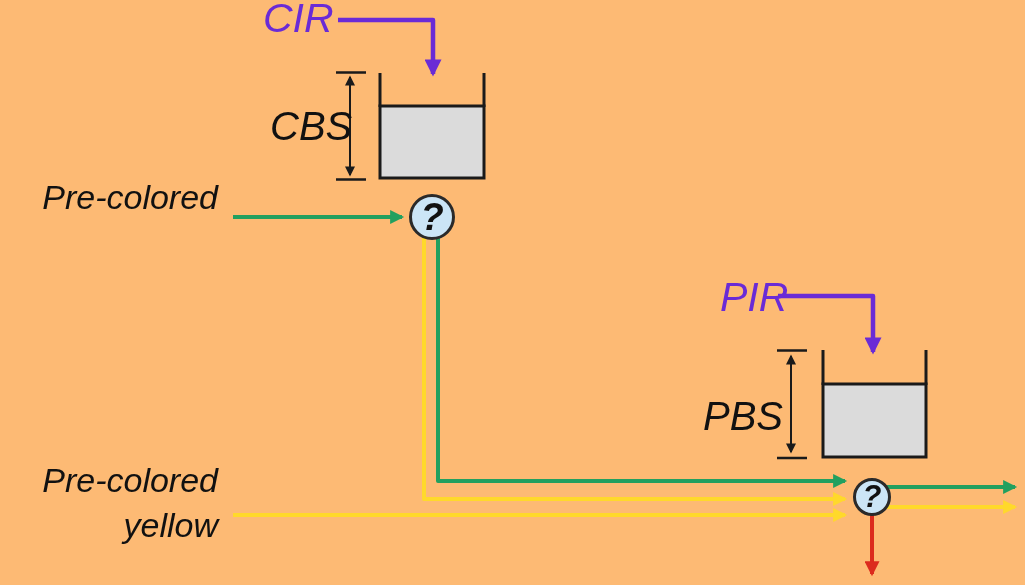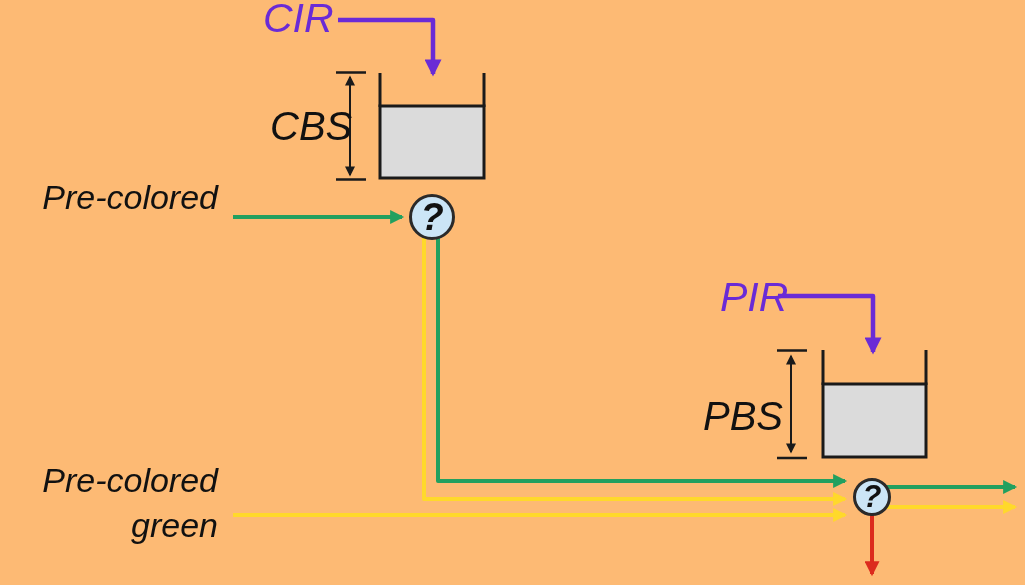--- a/index.html
+++ b/index.html
@@ -137,21 +137,21 @@
   <div class="lbl lbl-burst lbl-cbs">CBS</div>
   <div class="lbl lbl-rate lbl-pir">PIR</div>
   <div class="lbl lbl-burst lbl-pbs">PBS</div>
 
   <div class="precolored precolored-green">
     <div>Pre-colored</div>
   </div>
 
   <div class="precolored precolored-yellow">
     <div>Pre-colored</div>
-    <div>green</div>
+    <div>yellow</div>
   </div>
 
   <div class="qcircle qcircle-1">
     <span>?</span>
   </div>
   <div class="qcircle qcircle-2">
     <span>?</span>
   </div>
 
 </div>

